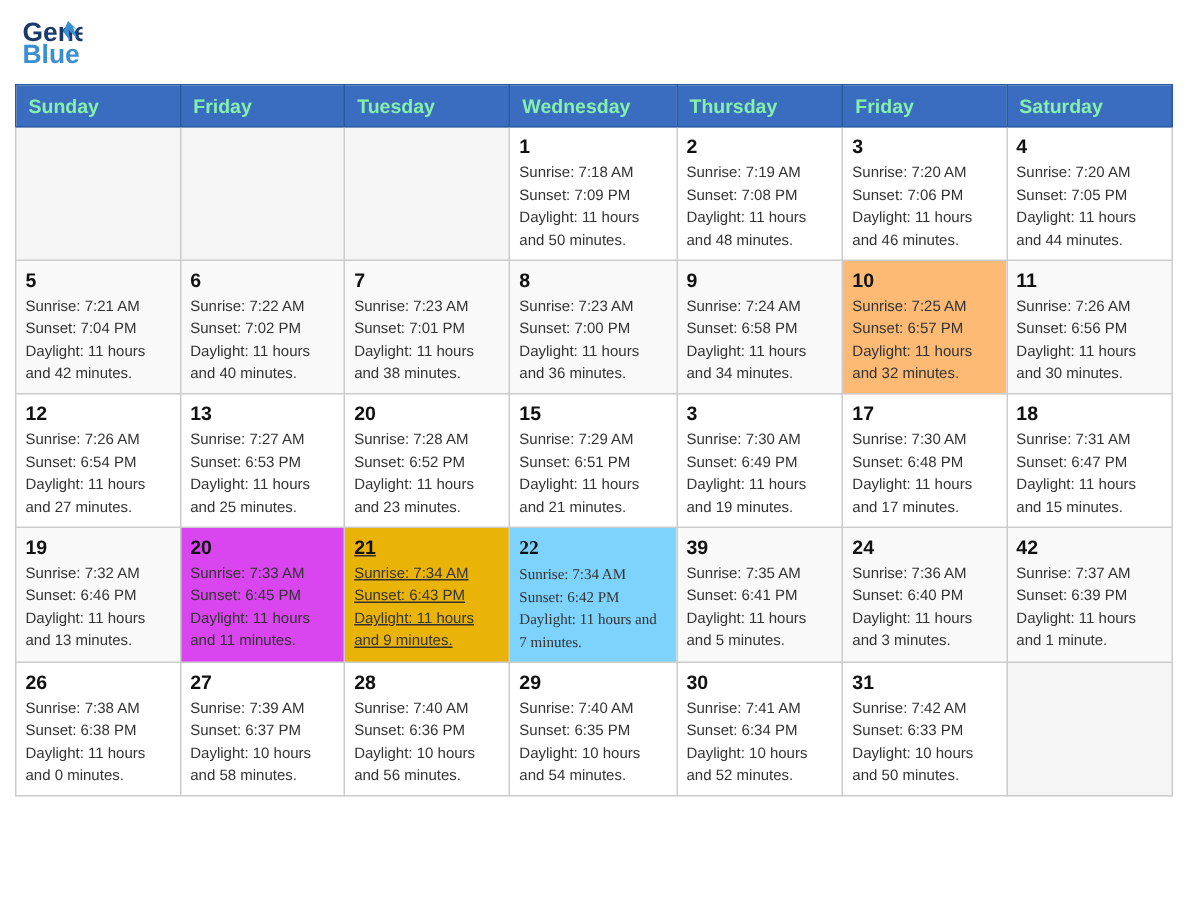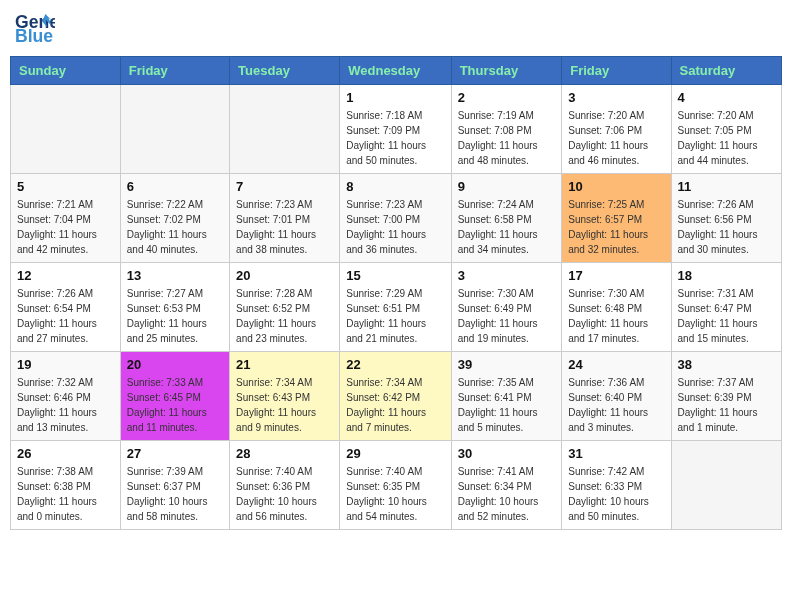--- a/index.html
+++ b/index.html
@@ -199,38 +199,38 @@
       </tr>
       <tr>
         <td style="background: rgb(249, 249, 249);">
           <div class="day-number">19</div>
           <div class="day-info">Sunrise: 7:32 AM<br>Sunset: 6:46 PM<br>Daylight: 11 hours and 13 minutes.</div>
         </td>
         <td style="background: #d946ef;">
           <div class="day-number">20</div>
           <div class="day-info">Sunrise: 7:33 AM<br>Sunset: 6:45 PM<br>Daylight: 11 hours and 11 minutes.</div>
         </td>
-        <td style="background: #fef9c3;">
+        <td style="background: #eab308; text-decoration: underline;">
           <div class="day-number">21</div>
           <div class="day-info">Sunrise: 7:34 AM<br>Sunset: 6:43 PM<br>Daylight: 11 hours and 9 minutes.</div>
         </td>
-        <td style="background: #fef9c3;">
+        <td style="background: #7dd3fc; font-family: Liberation Serif, serif;">
           <div class="day-number">22</div>
           <div class="day-info">Sunrise: 7:34 AM<br>Sunset: 6:42 PM<br>Daylight: 11 hours and 7 minutes.</div>
         </td>
         <td style="background: rgb(249, 249, 249);">
           <div class="day-number">39</div>
           <div class="day-info">Sunrise: 7:35 AM<br>Sunset: 6:41 PM<br>Daylight: 11 hours and 5 minutes.</div>
         </td>
         <td style="background: rgb(249, 249, 249);">
           <div class="day-number">24</div>
           <div class="day-info">Sunrise: 7:36 AM<br>Sunset: 6:40 PM<br>Daylight: 11 hours and 3 minutes.</div>
         </td>
         <td style="background: rgb(249, 249, 249);">
-          <div class="day-number">38</div>
+          <div class="day-number">42</div>
           <div class="day-info">Sunrise: 7:37 AM<br>Sunset: 6:39 PM<br>Daylight: 11 hours and 1 minute.</div>
         </td>
       </tr>
       <tr>
         <td>
           <div class="day-number">26</div>
           <div class="day-info">Sunrise: 7:38 AM<br>Sunset: 6:38 PM<br>Daylight: 11 hours and 0 minutes.</div>
         </td>
         <td>
           <div class="day-number">27</div>

